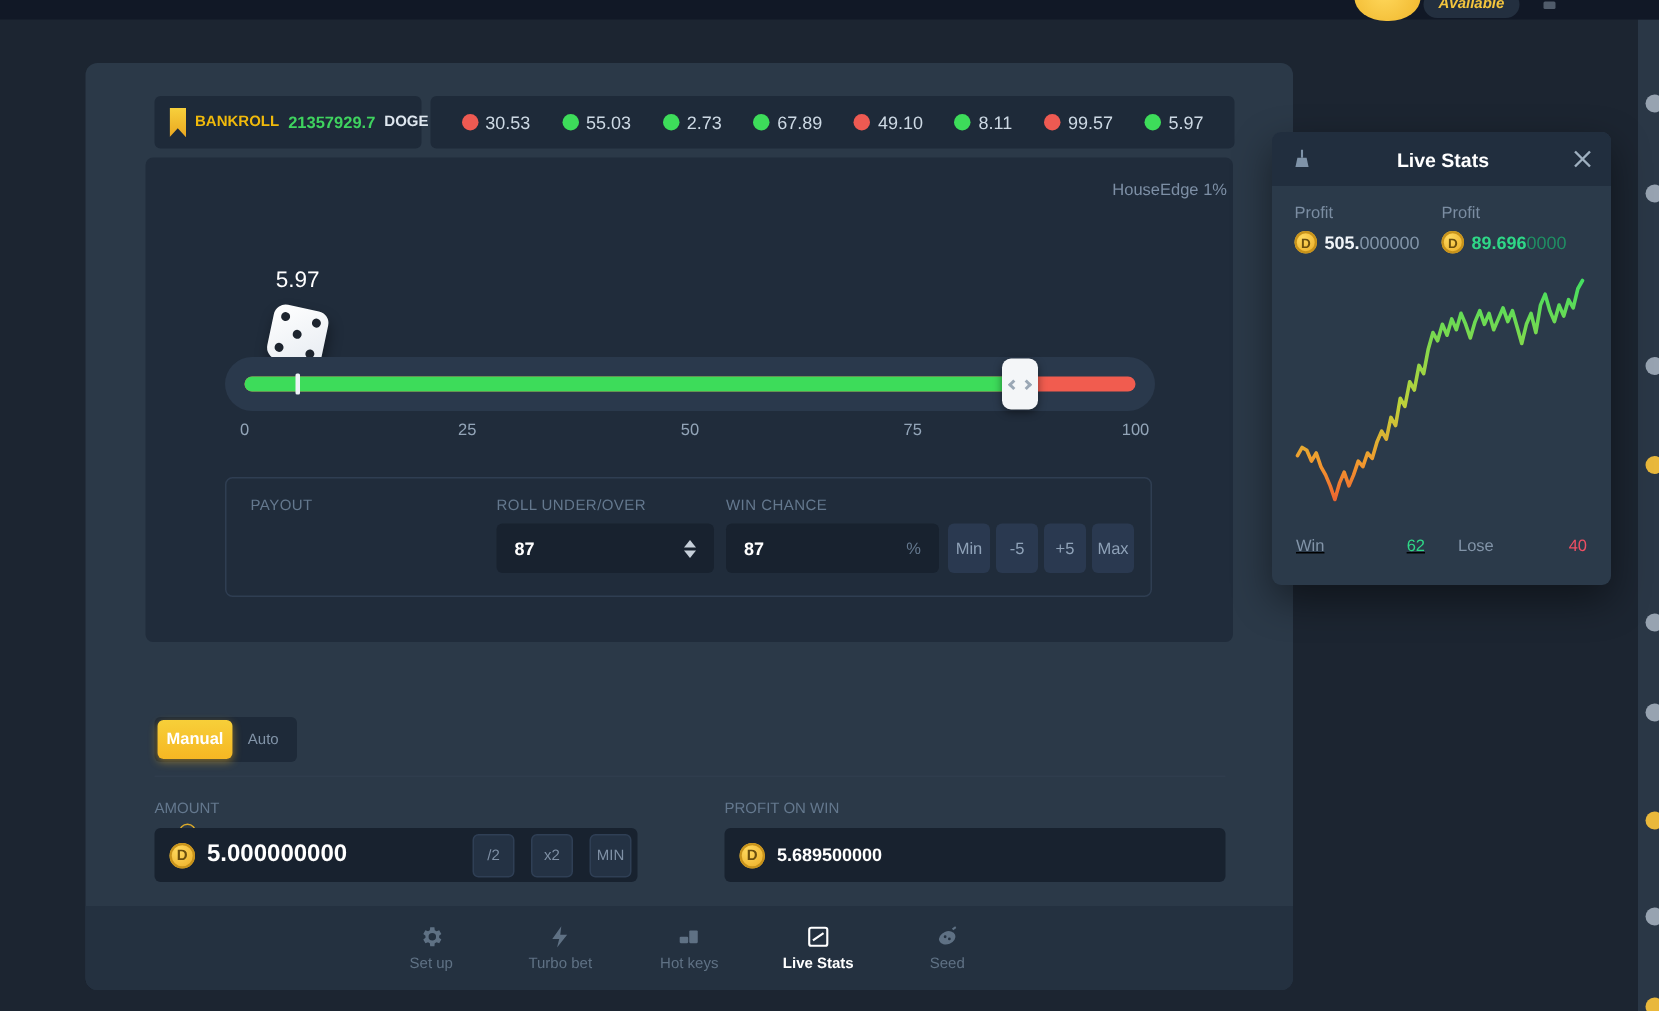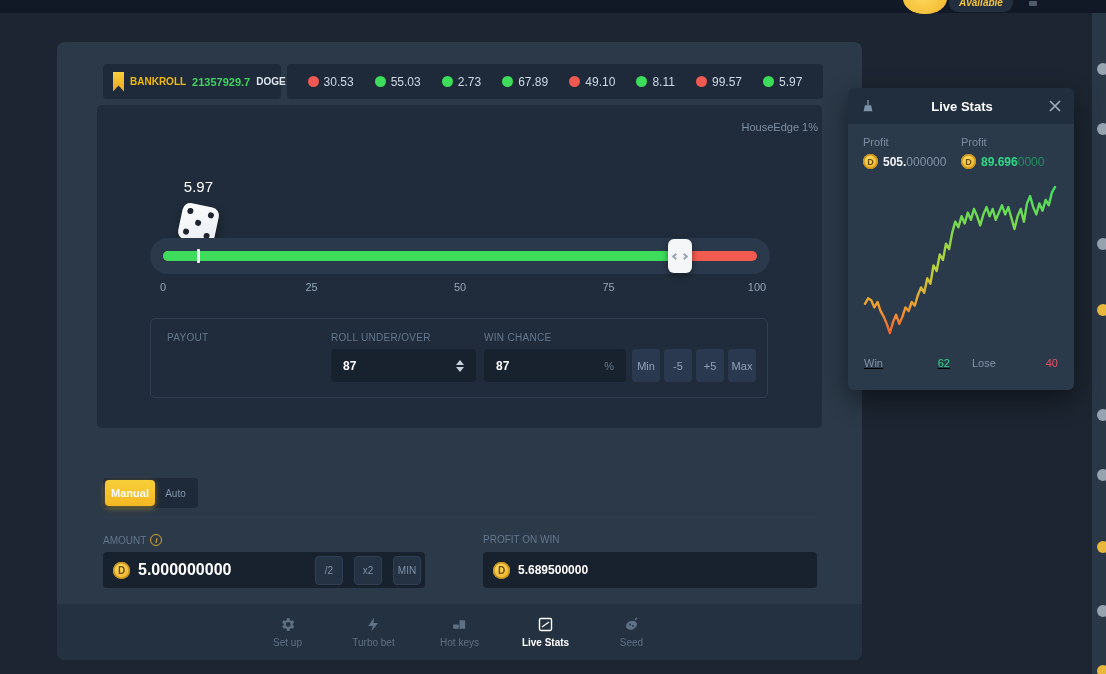--- a/index.html
+++ b/index.html
@@ -75,21 +75,21 @@
   .mini-dice { width:13px; height:13px; border-radius:3px; transform:rotate(18deg);
     background:
       radial-gradient(1.4px 1.4px at 3.5px 3.5px,#2a3140 97%,transparent),
       radial-gradient(1.4px 1.4px at 9.5px 3.5px,#2a3140 97%,transparent),
       radial-gradient(1.4px 1.4px at 6.5px 6.5px,#2a3140 97%,transparent),
       radial-gradient(1.4px 1.4px at 3.5px 9.5px,#2a3140 97%,transparent),
       radial-gradient(1.4px 1.4px at 9.5px 9.5px,#2a3140 97%,transparent),#fff; }
 
   .divider { position:absolute; left:46px; top:475px; width:714px; height:1px; background:#33415280; }
 
-  .amount-label-row { position:absolute; left:46px; top:492px; display:flex; align-items:center; gap:4px; color:#64788e; font-size:10px; }
+  .amount-label-row { position:absolute; left:46px; top:492px; display:flex; align-items:center; gap:4px; color:#64788e; font-size:10px;flex-direction:column; }
   .info-icon { width:12px; height:12px; border:1px solid #d9a829; border-radius:50%; color:#d9a829; font-size:8px; display:flex; align-items:center; justify-content:center; font-weight:bold; font-style:italic; }
   .amount-box { position:absolute; left:46px; top:510px; width:322px; height:36px; background:#18222f; border-radius:4px; display:flex; align-items:center; padding:0 4px 0 10px; gap:8px; }
   .coin { width:17px; height:17px; border-radius:50%; background:radial-gradient(circle at 35% 30%,#ffd95e,#e9a820); box-shadow:inset 0 0 0 1.5px #c8931b; color:#6b4f0e; font-size:10px; font-weight:bold; display:flex; align-items:center; justify-content:center; flex:none; }
   .amount-value { color:#fff; font-weight:bold; font-size:16px; flex:1; }
   .amt-btn { width:28px; height:29px; background:#243244; border:1px solid #2f3f55; border-radius:4px; color:#7f90a5; font-size:10px; display:flex; align-items:center; justify-content:center; margin-left:3px; cursor:pointer; flex:none; }
   .profit-label { position:absolute; left:426px; top:492px; color:#64788e; font-size:10px; }
   .profit-box { position:absolute; left:426px; top:510px; width:334px; height:36px; background:#18222f; border-radius:4px; display:flex; align-items:center; padding:0 10px; gap:8px; }
   .profit-value { color:#fff; font-weight:bold; font-size:12px; }
 
   .bottom-nav { position:absolute; left:0; right:0; bottom:0; height:56px; background:#243140; border-radius:0 0 8px 8px; display:flex; align-items:center; justify-content:center; gap:30px; }

